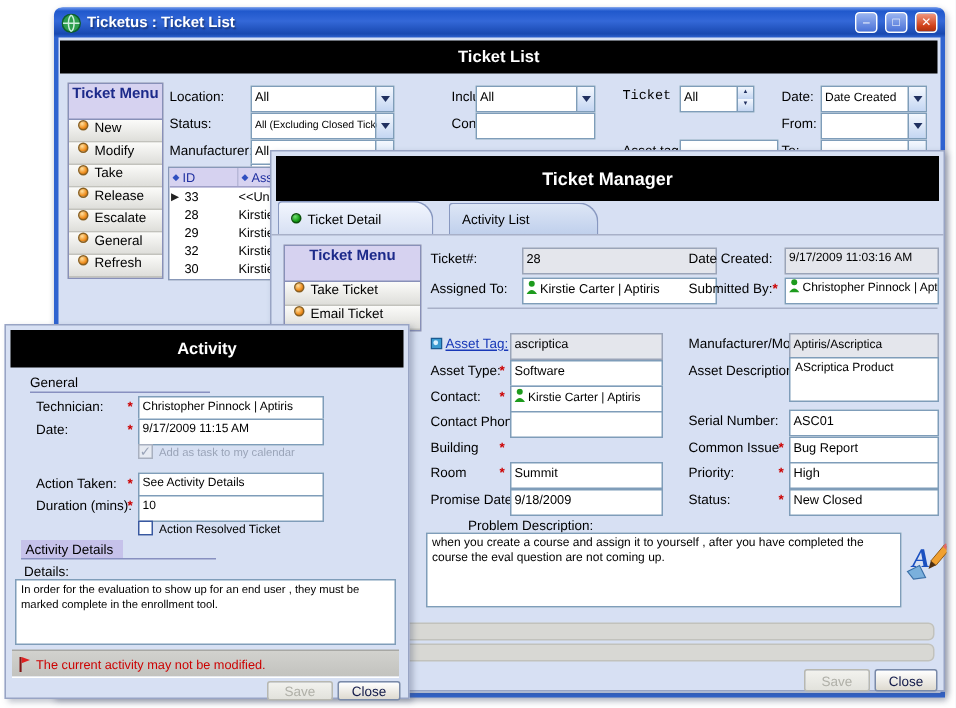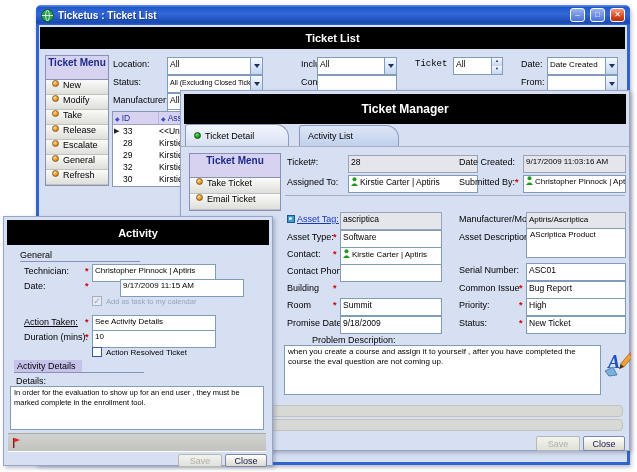--- a/index.html
+++ b/index.html
@@ -106,21 +106,21 @@
 
   
   .cb {
     position:absolute; width:10px; height:10px; background:#fff; border:1px solid #3858a0;
     display:flex; align-items:center; justify-content:center; font-size:9px; line-height:1;
   }
   .cb.disabled { border-color:#a8b0c0; background:#e6eaf2; color:#9aa4b8; }
 
   
   .win-tm {
-    position:absolute; left:180px; top:90px; width:450px; height:361px;
+    position:absolute; left:180px; top:100px; width:450px; height:361px;
     background:#d7e0f3; border:1px solid #98a4c4; box-shadow:2px 2px 4px rgba(70,80,110,.35);
     z-index:5;
   }
   .win-act {
     position:absolute; left:3px; top:216px; width:270px; height:250px;
     background:#d7e0f3; border:1px solid #98a4c4; box-shadow:2px 2px 4px rgba(70,80,110,.35);
     z-index:8;
   }
   .sec-line { position:absolute; height:1px; background:#8890c0; }
   .sec-label { position:absolute; font-size:9px; }
@@ -417,21 +417,21 @@
 
     <span class="lbl" style="left:278px;top:209px;">Priority:</span>
     <span class="req abs" style="left:338px;top:209px;">*</span>
     <div class="tf" style="left:345px;top:207px;width:100px;">
       <span>High</span>
     </div>
 
     <span class="lbl" style="left:278px;top:227px;">Status:</span>
     <span class="req abs" style="left:338px;top:227px;">*</span>
     <div class="tf" style="left:345px;top:225px;width:100px;">
-      <span>New Ticket</span>
+      <span>New Closed</span>
     </div>
 
     <span class="lbl" style="left:106px;top:244px;padding-left:25px;">Problem Description:</span>
     <div class="ta" style="left:103px;top:254px;width:317px;height:50px;">
       <span>when you create a course and assign it to yourself , after you have completed the course the eval question are not coming up.</span>
     </div>
     <span class="abs" style="left:422px;top:258px;">
       <svg width="28" height="28" viewBox="0 0 28 28">
         <polygon points="2,22 10,18 14,26 6,27" fill="#7ab0dc" stroke="#3a70a8" stroke-width="0.8"></polygon>
         <text x="5" y="19" font-size="18" font-weight="bold" font-style="italic" fill="#1a50c0" font-family="serif">A</text>
@@ -456,28 +456,28 @@
     <div class="sec-line" style="left:16px;top:44px;width:120px;"></div>
 
     <span class="lbl" style="left:20px;top:49px;">Technician:</span>
     <span class="req abs" style="left:81px;top:49px;">*</span>
     <div class="tf" style="left:88px;top:47px;width:124px;font-size:8px;">
       <span>Christopher Pinnock | Aptiris</span>
     </div>
 
     <span class="lbl" style="left:20px;top:64px;">Date:</span>
     <span class="req abs" style="left:81px;top:64px;">*</span>
-    <div class="tf" style="left:88px;top:62px;width:124px;font-size:8px;margin-left:28px;">
+    <div class="tf" style="left:88px;top:62px;width:124px;font-size:8px;">
       <span>9/17/2009 11:15 AM</span>
     </div>
 
     <span class="cb disabled" style="left:88px;top:79px;">✓</span>
     <span class="lbl" style="left:102px;top:80px;font-size:7.5px;color:#9aa4b8;">Add as task to my calendar</span>
 
-    <span class="lbl" style="left:20px;top:100px;text-decoration:underline;">Action Taken:</span>
+    <span class="lbl" style="left:20px;top:100px;">Action Taken:</span>
     <span class="req abs" style="left:81px;top:100px;">*</span>
     <div class="tf" style="left:88px;top:98px;width:124px;font-size:8px;">
       <span>See Activity Details</span>
     </div>
 
     <span class="lbl" style="left:20px;top:115px;">Duration (mins):</span>
     <span class="req abs" style="left:81px;top:115px;">*</span>
     <div class="tf" style="left:88px;top:113px;width:124px;font-size:8px;">
       <span>10</span>
     </div>
@@ -493,19 +493,20 @@
       <span>In order for the evaluation to show up for an end user , they must be marked complete in the enrollment tool.</span>
     </div>
 
     <div class="warning-bar" style="left:4px;top:216px;width:258px;height:19px;">
       <span style="display:inline-flex;">
           <svg width="8" height="12" viewBox="0 0 8 12">
             <rect x="1" y="1" width="1.4" height="10" fill="#801818"></rect>
             <polygon points="2.4,1 8,3 2.4,5.2" fill="#e02020"></polygon>
           </svg>
         </span>
+      <span>The current activity may not be modified.</span>
     </div>
 
     <div class="btn disabled" style="left:174px;top:237px;width:44px;height:13px;">Save</div>
     <div class="btn" style="left:221px;top:237px;width:42px;height:13px;">Close</div>
   </div>
 
 </div>
 
 </body></html>

